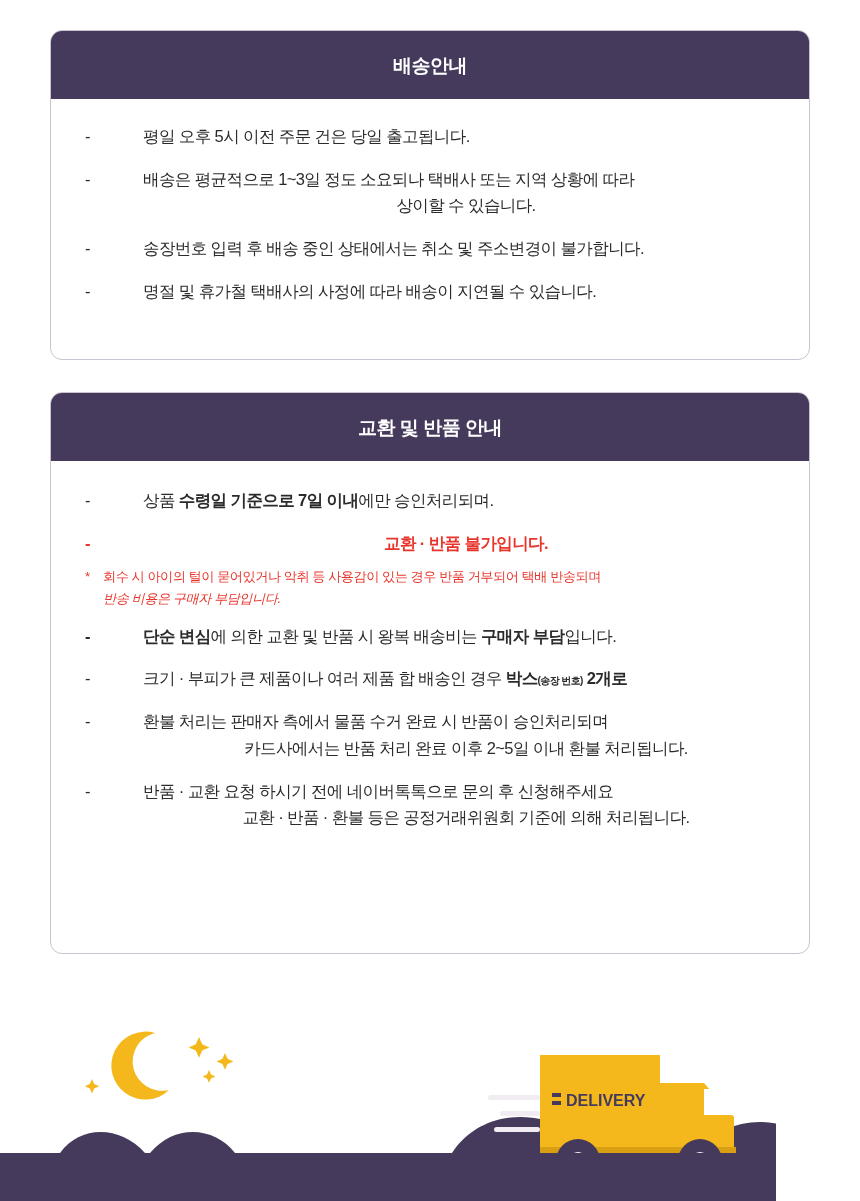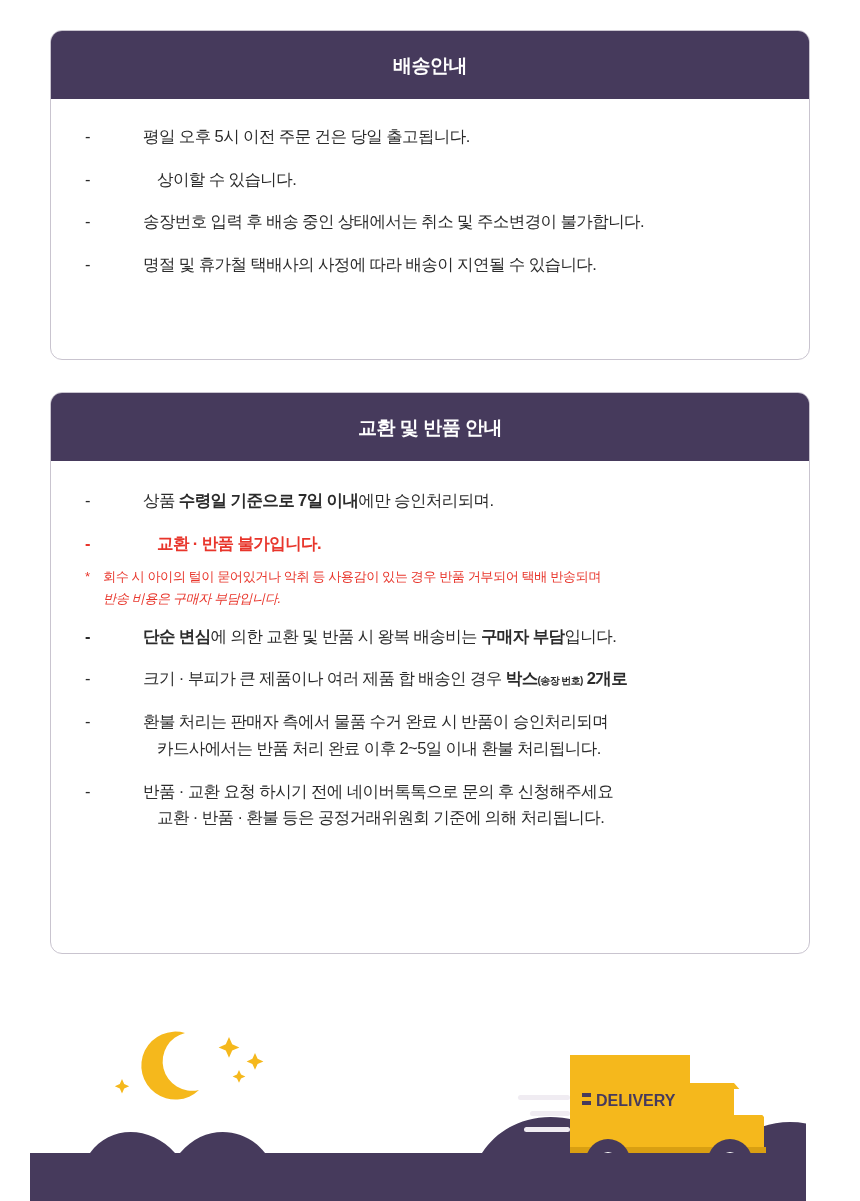--- a/index.html
+++ b/index.html
@@ -61,21 +61,21 @@
     letter-spacing: -0.6px;
     margin-bottom: 16px;
     line-height: 1.62;
   }
   .dash {
     flex: 0 0 auto;
     width: 18px;
     color: #2b2b2b;
   }
   .item-text { flex: 1 1 auto; margin-left: 40px; }
-  .item-text .l2 { display: block; padding-left: 14px; }
+  .item-text .l2 { display: block; padding-left: 14px; text-align: center; }
 
   .item.red, .item.red .dash { color: #e8352b; font-weight: bold; }
   .item.bold-dash .dash { font-weight: bold; }
 
   b { font-weight: bold; }
   .small-red {
     color: #e8352b;
     font-size: 13.2px;
     letter-spacing: -0.5px;
     line-height: 1.6;
@@ -89,21 +89,20 @@
   .sub-small { font-size: 10px; }
 
   
   .illus {
     position: absolute;
     left: 0;
     top: 975px;
     width: 776px;
     height: 226px;
     overflow: hidden;
-    margin-left: 30px;
   }
   .ground {
     position: absolute;
     left: 0;
     bottom: 0;
     width: 860px;
     height: 48px;
     background: #463a5c;
   }
 </style>
@@ -117,20 +116,21 @@
     <div class="card-body">
 
       <div class="item">
         <span class="dash">-</span>
         <span class="item-text">평일 오후 5시 이전 주문 건은 당일 출고됩니다.</span>
       </div>
 
       <div class="item">
         <span class="dash">-</span>
         <span class="item-text">
+          <span>배송은 평균적으로 1~3일 정도 소요되나 택배사 또는 지역 상황에 따라</span>
           <span class="l2">상이할 수 있습니다.</span>
         </span>
       </div>
 
       <div class="item">
         <span class="dash">-</span>
         <span class="item-text">송장번호 입력 후 배송 중인 상태에서는 취소 및 주소변경이 불가합니다.</span>
       </div>
 
       <div class="item">

